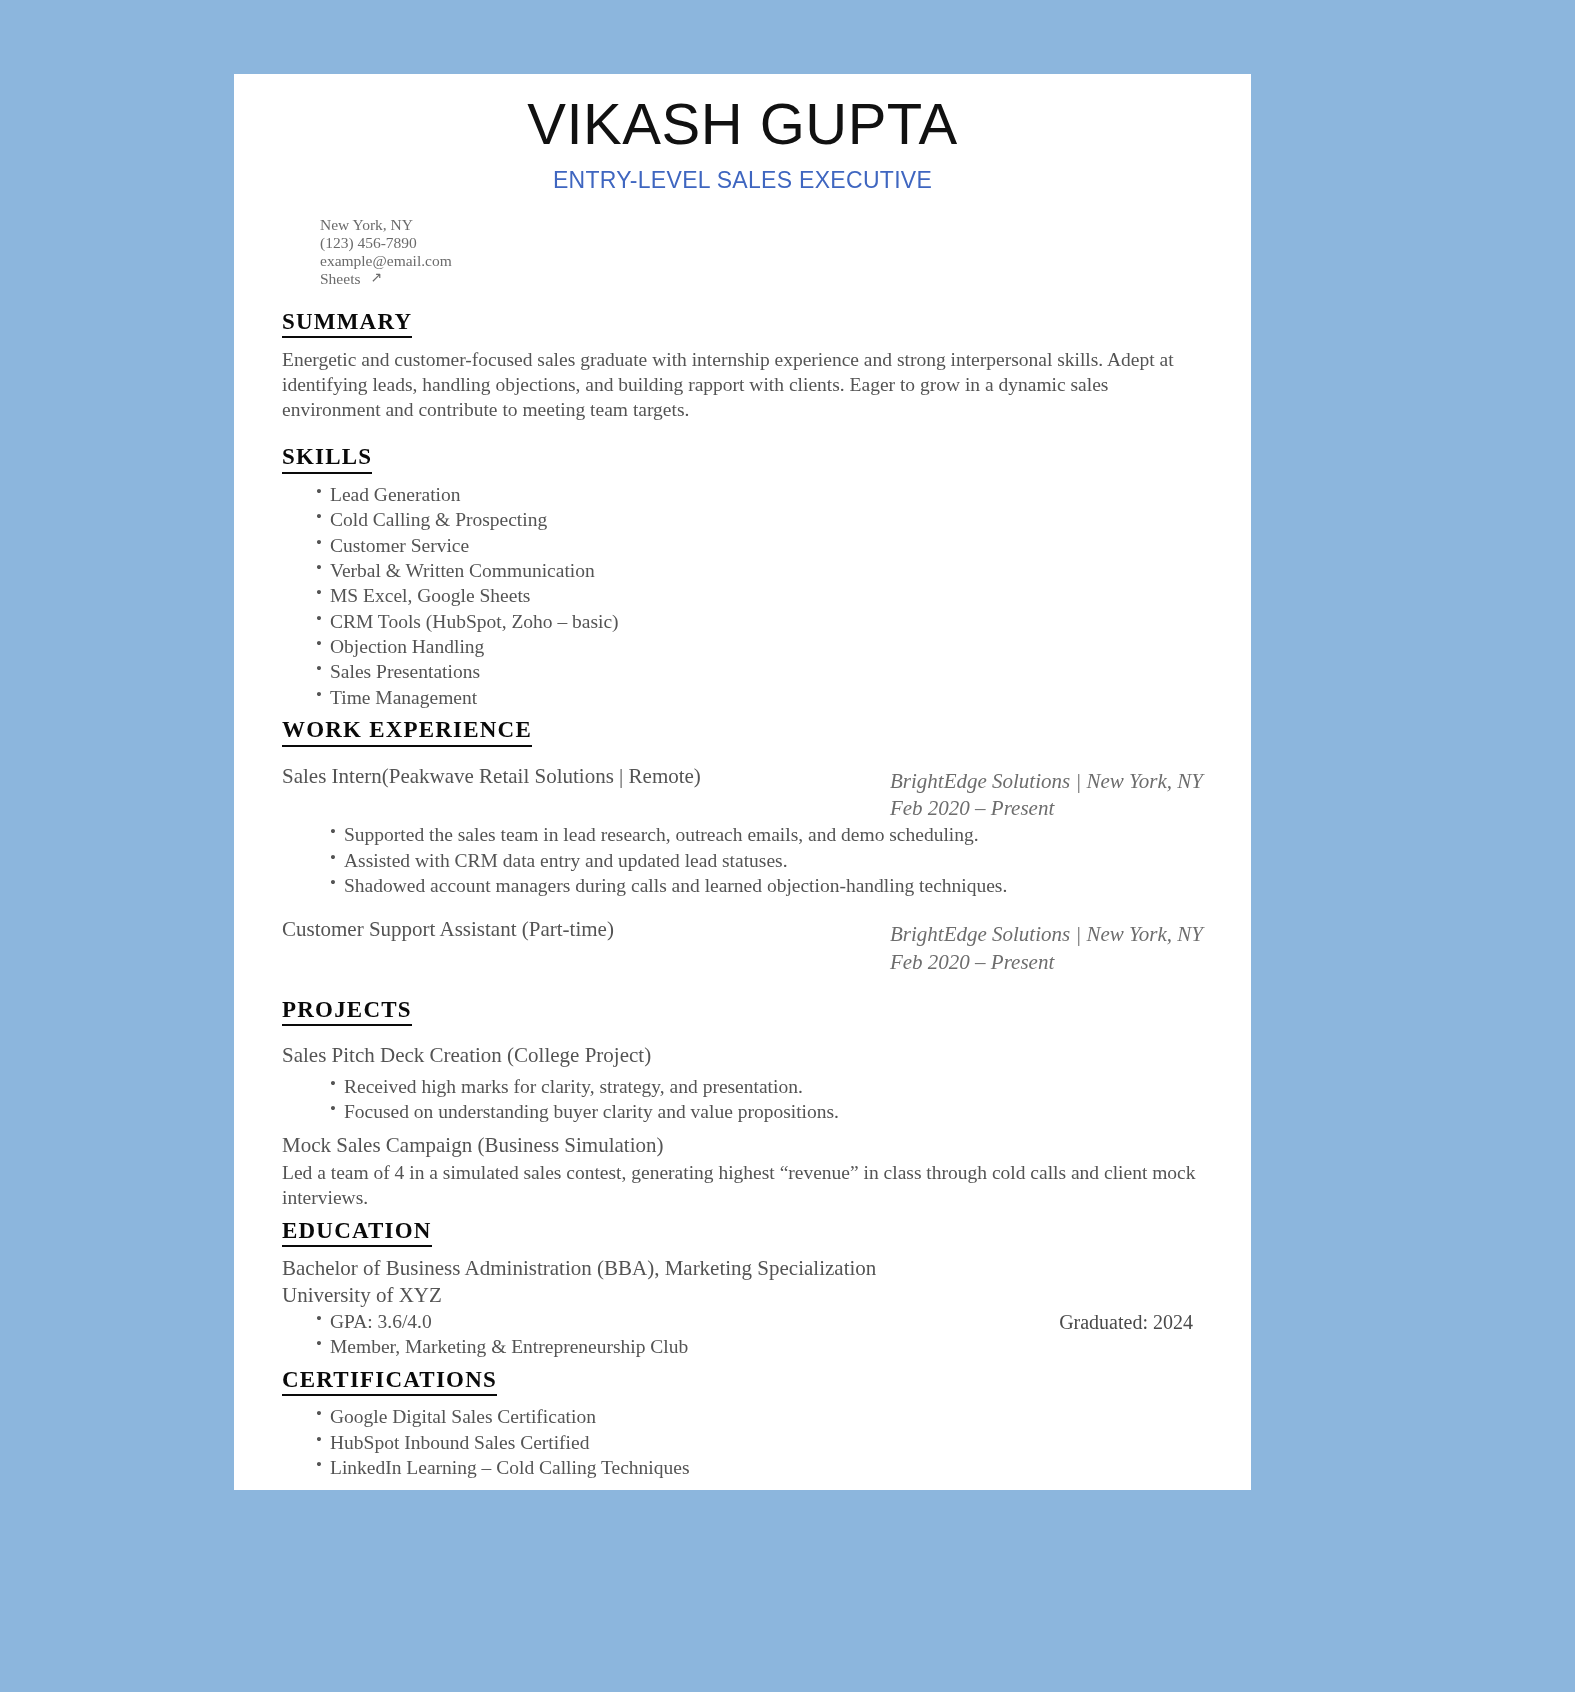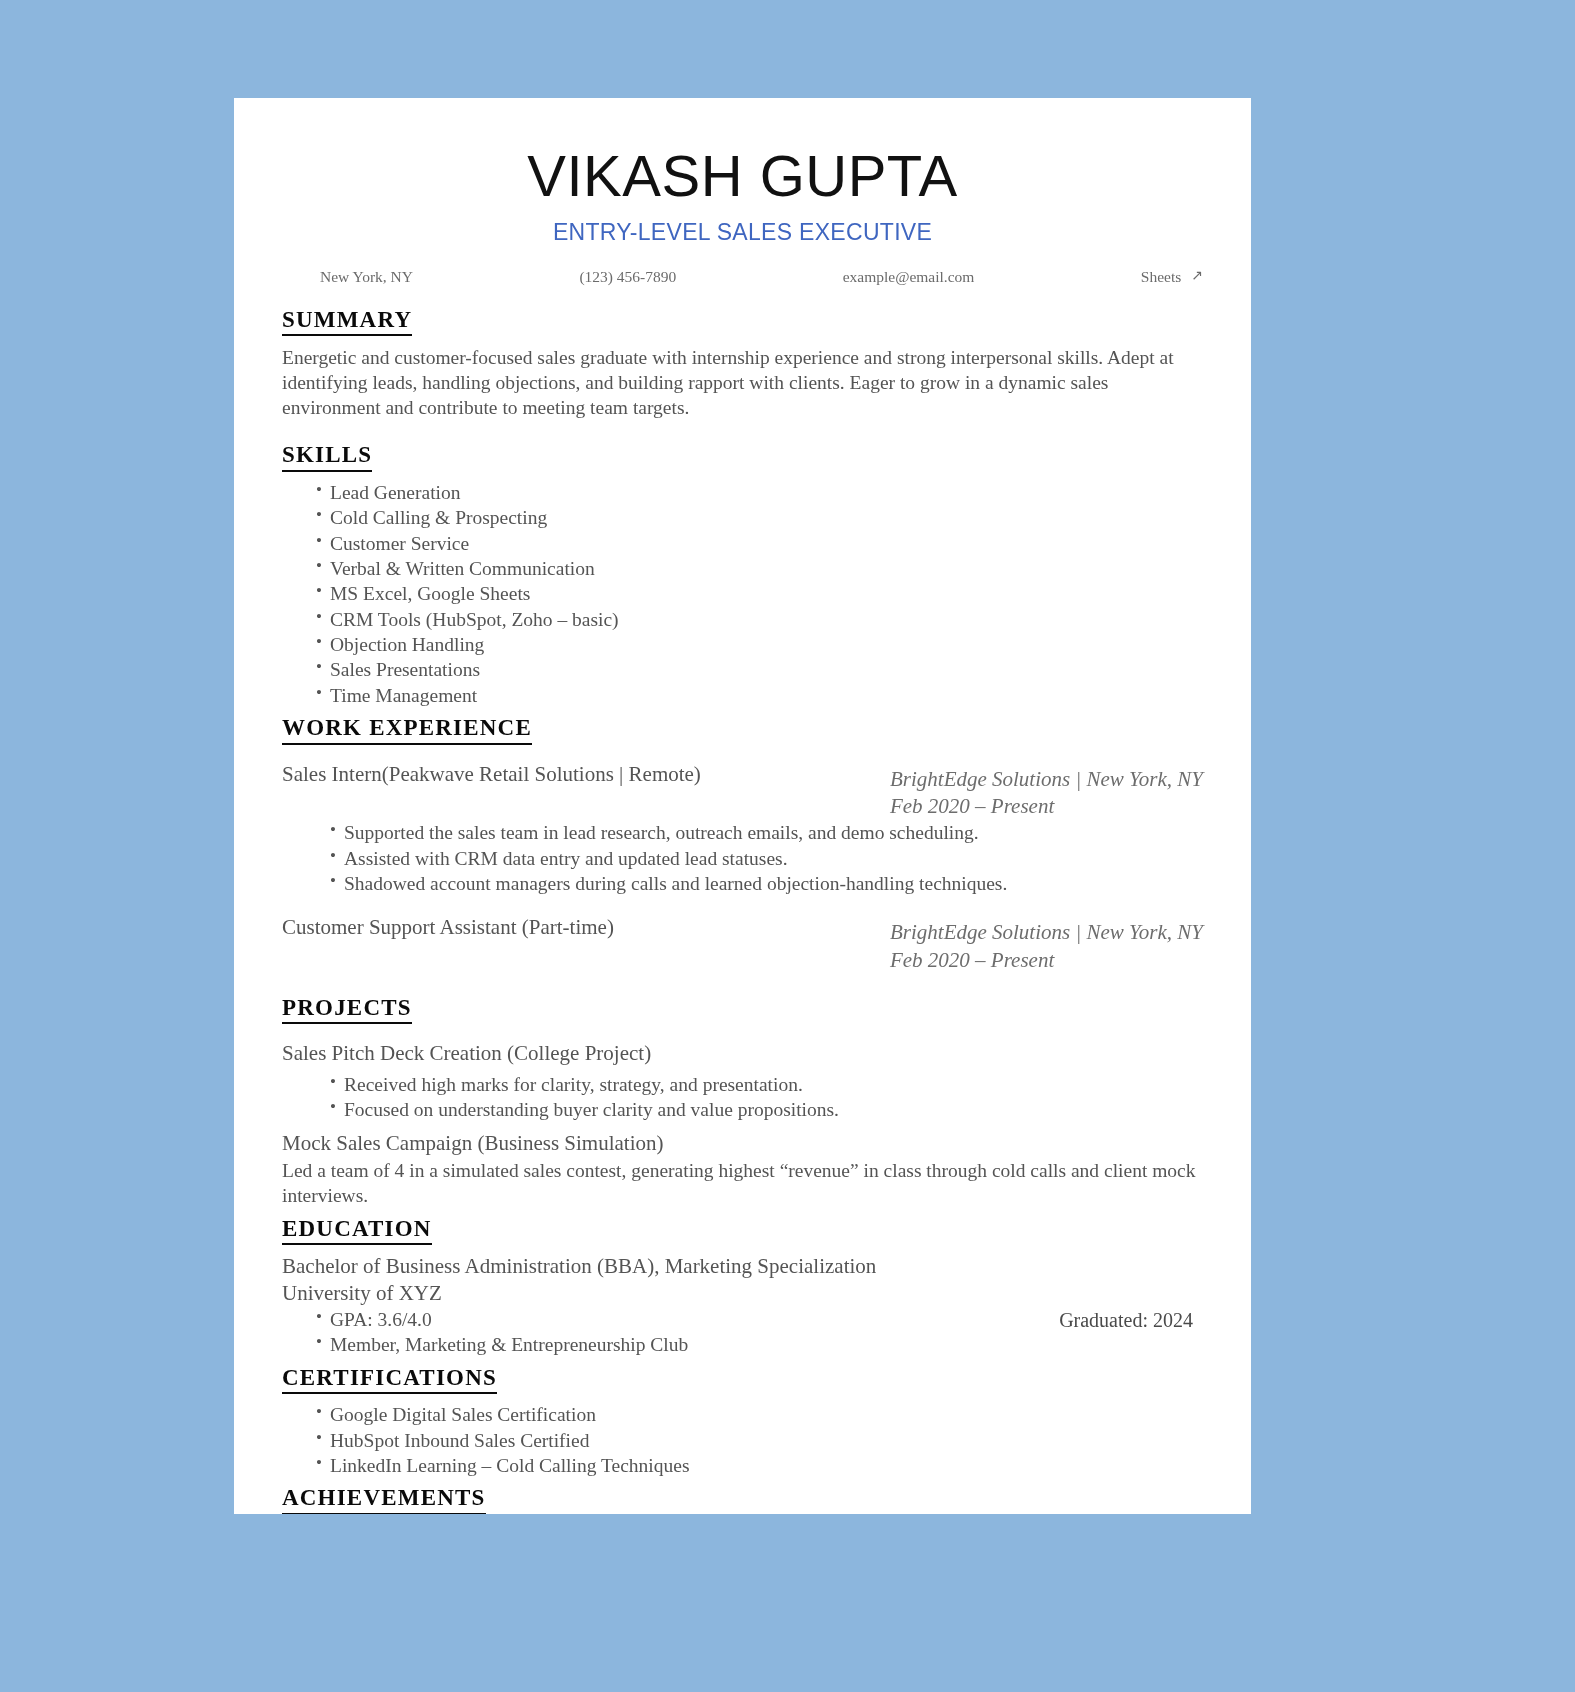--- a/index.html
+++ b/index.html
@@ -17,26 +17,26 @@
     position: relative;
     width: 1575px;
     height: 1692px;
     background: #8cb6dd;
     box-sizing: border-box;
     border: 10px solid #8cb6dd;
   }
   .page {
     position: absolute;
     left: 224px;
-    top: 88px;
+    top: 64px;
     width: 1017px;
     height: 1416px;
     background: #ffffff;
     box-sizing: border-box;
-    padding: 48px 48px 40px 48px;
+    padding: 20px 48px 40px 48px;
     overflow: hidden;
   }
 
   
   .name {
     font-family: "Liberation Sans", sans-serif;
     font-size: 58px;
     font-weight: 400;
     letter-spacing: 0.5px;
     text-align: center;
@@ -48,26 +48,27 @@
     font-family: "Liberation Sans", sans-serif;
     font-size: 23px;
     font-weight: 400;
     letter-spacing: 0.3px;
     text-align: center;
     color: #3f66c0;
     margin: 12px 0 0 0;
   }
   .contact-row {
     display: flex;
-    justify-content: space-between;
+    justify-content: flex-start;
     align-items: baseline;
     gap: 0px;
     margin-top: 22px;
     font-size: 15.5px;
     color: #6b6b6b;
+    flex-direction: column;
   }
   .contact-item {
     padding: 0 38px;
     white-space: nowrap;
   }
   .contact-item.link {
     display: inline-flex;
     align-items: center;
     gap: 10px;
     padding-right: 0;

